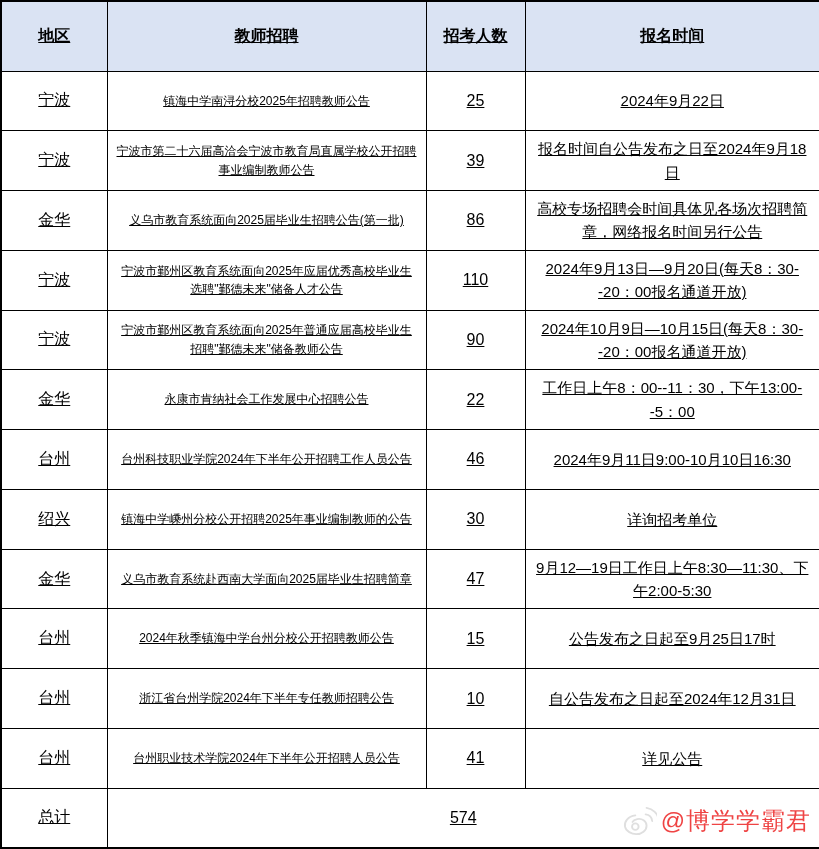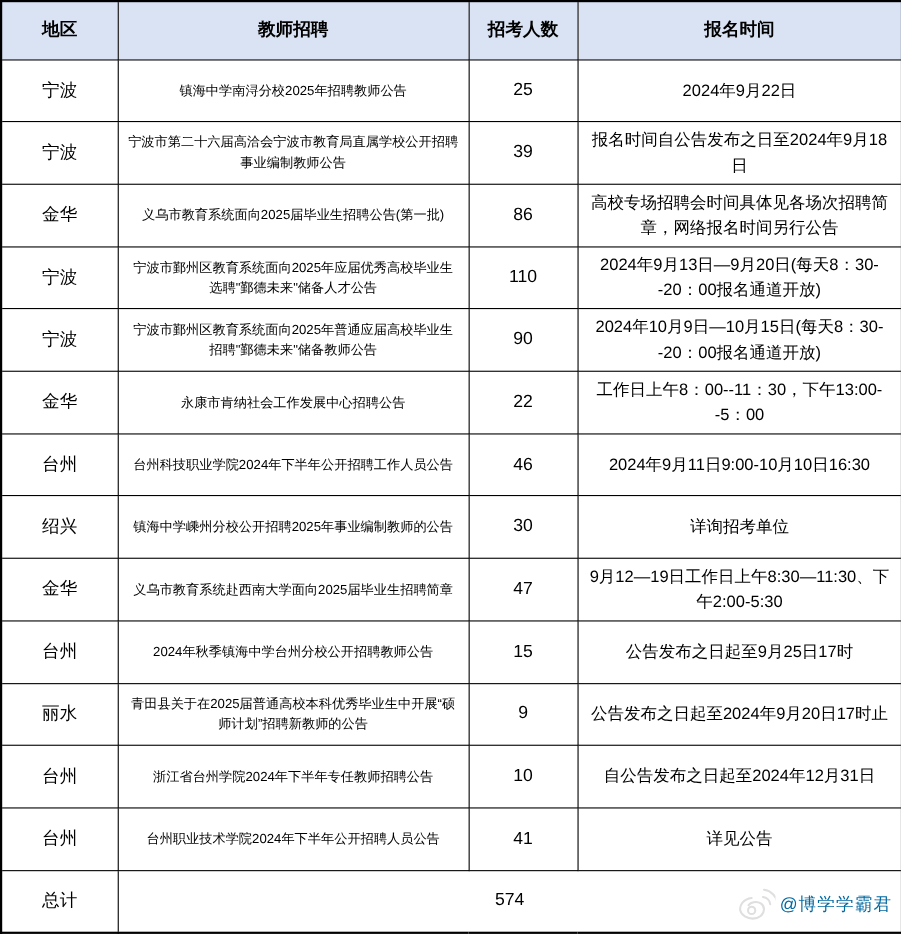--- a/index.html
+++ b/index.html
@@ -23,42 +23,42 @@
   }
   table.recruit th,
   table.recruit td {
     border: 1px solid #000000;
     text-align: center;
     vertical-align: middle;
     color: #000000;
     padding: 2px 8px;
     overflow: hidden;
   }
-  table.recruit thead tr { height: 53px; }
-  table.recruit tbody tr { height: 53px; }
+  table.recruit thead tr { height: 70px; text-decoration: underline; }
+  table.recruit tbody tr { height: 53px; text-decoration: underline; }
   table.recruit th {
     background: #dae3f3;
     font-size: 16px;
     font-weight: bold;
   }
   td.region { font-size: 16px; }
   td.title  { font-size: 12px; line-height: 1.55; }
   td.count  { font-size: 16px; }
   td.time   { font-size: 15px; line-height: 1.55; }
   td.total-label { font-size: 16px; margin-top: 24px; }
   td.total-value { font-size: 16px; margin-left: 44px; }
   .watermark {
     position: absolute;
     right: 8px;
     bottom: 12px;
     display: flex;
     align-items: center;
     gap: 4px;
-    color: #0369a1;
-    font-size: 16px;
+    color: #ef4444;
+    font-size: 24px;
     letter-spacing: 1px;
     pointer-events: none;
     user-select: none;
   }
   .watermark svg { display: block; }
 </style>
 </head>
 <body>
 
 <div class="page">
@@ -132,26 +132,20 @@
         <td class="count">47</td>
         <td class="time">9月12—19日工作日上午8:30—11:30、下午2:00-5:30</td>
       </tr>
       <tr>
         <td class="region">台州</td>
         <td class="title">2024年秋季镇海中学台州分校公开招聘教师公告</td>
         <td class="count">15</td>
         <td class="time">公告发布之日起至9月25日17时</td>
       </tr>
       <tr>
-        <td class="region">丽水</td>
-        <td class="title">青田县关于在2025届普通高校本科优秀毕业生中开展“硕师计划”招聘新教师的公告</td>
-        <td class="count">9</td>
-        <td class="time">公告发布之日起至2024年9月20日17时止</td>
-      </tr>
-      <tr>
         <td class="region">台州</td>
         <td class="title">浙江省台州学院2024年下半年专任教师招聘公告</td>
         <td class="count">10</td>
         <td class="time">自公告发布之日起至2024年12月31日</td>
       </tr>
       <tr>
         <td class="region">台州</td>
         <td class="title">台州职业技术学院2024年下半年公开招聘人员公告</td>
         <td class="count">41</td>
         <td class="time">详见公告</td>

